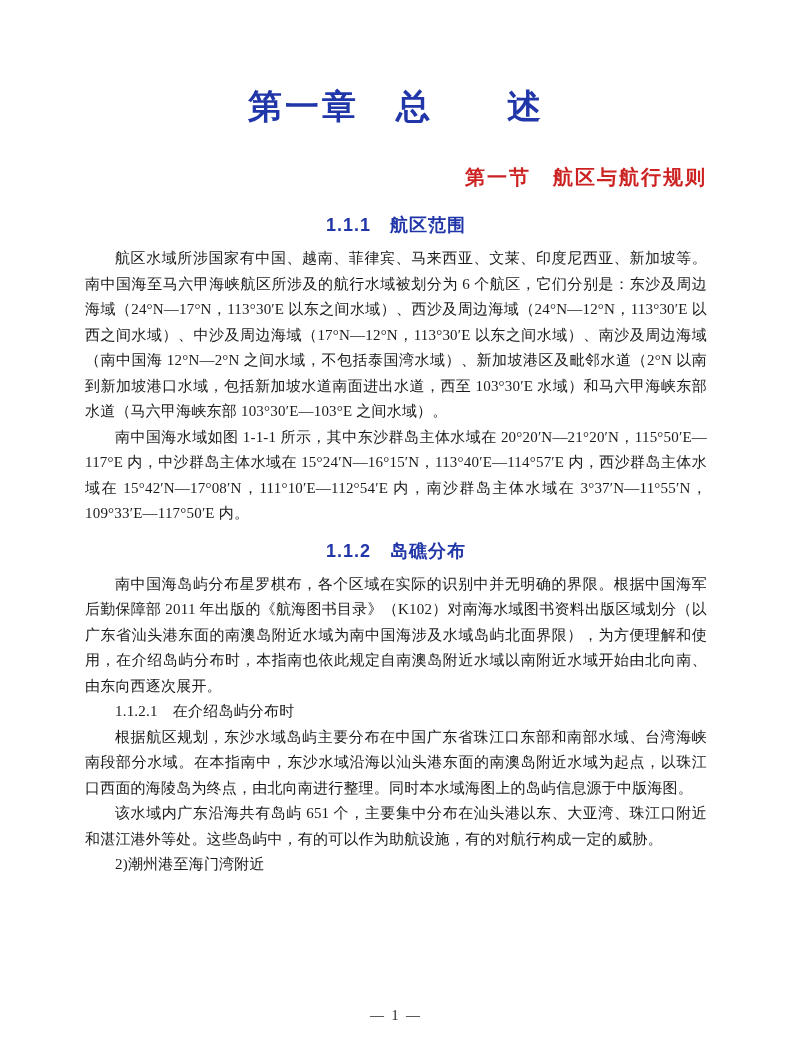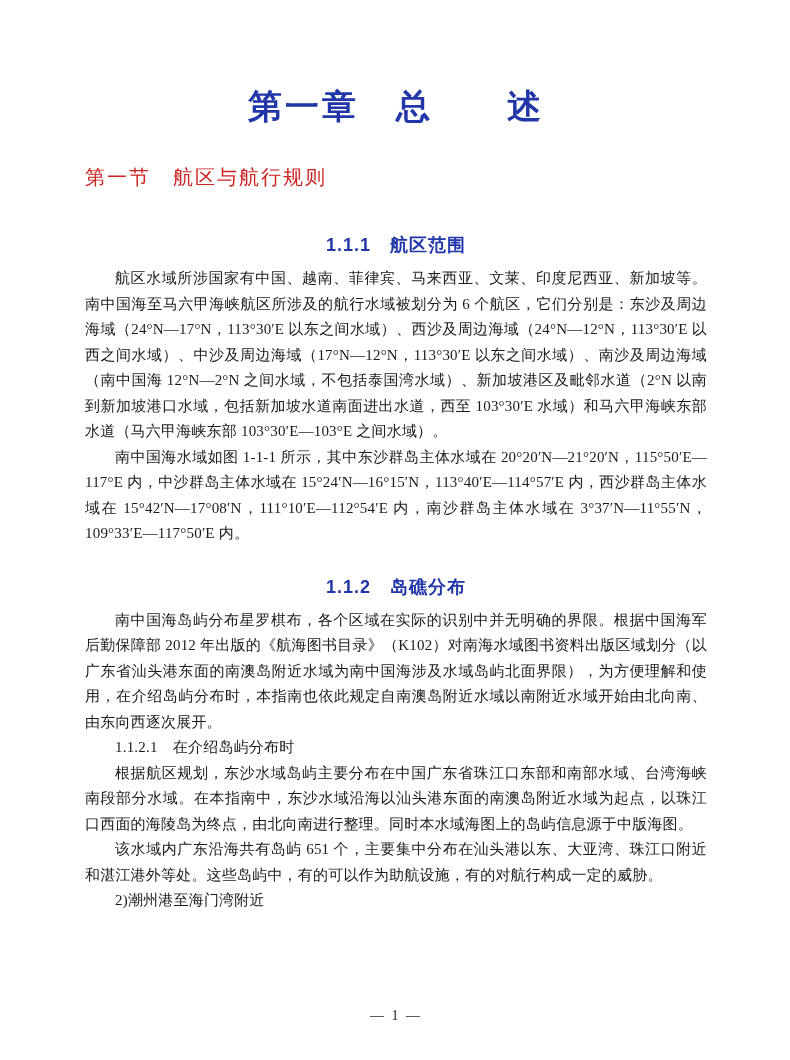--- a/index.html
+++ b/index.html
@@ -25,36 +25,36 @@
     font-size: 34px;
     font-weight: 700;
     text-align: center;
     letter-spacing: 3px;
     margin-bottom: 34px;
     white-space: pre;
   }
   .section-title {
     color: var(--subtitle-red, #cc2222);
     font-size: 20px;
-    font-weight: 400;
-    text-align: left;
+    font-weight: 700;
+    text-align: right;
     letter-spacing: 2px;
-    margin-bottom: 42px;
+    margin-bottom: 22px;
     white-space: pre;
   }
   .num-heading {
     color: var(--heading-blue, #2136a8);
     font-family: "Liberation Sans", "DejaVu Sans", sans-serif;
     font-size: 18px;
     font-weight: 700;
     letter-spacing: 1px;
     margin-bottom: 9px;
     text-align: center;
   }
-  .num-heading.second { margin-top: 28px; }
+  .num-heading.second { margin-top: 12px; }
   .para {
     font-size: 15px;
     line-height: 25.5px;
     text-align: justify;
     text-indent: 2em;
     letter-spacing: 0.2px;
   }
   .sub-line {
     font-size: 15px;
     line-height: 25.5px;
@@ -74,20 +74,20 @@
 
 <div class="page">
   <h1 class="chapter-title">第一章　总　　述</h1>
   <h2 class="section-title">第一节　航区与航行规则</h2>
 
   <h3 class="num-heading">1.1.1　航区范围</h3>
   <p class="para">航区水域所涉国家有中国、越南、菲律宾、马来西亚、文莱、印度尼西亚、新加坡等。南中国海至马六甲海峡航区所涉及的航行水域被划分为 6 个航区，它们分别是：东沙及周边海域（24°N—17°N，113°30′E 以东之间水域）、西沙及周边海域（24°N—12°N，113°30′E 以西之间水域）、中沙及周边海域（17°N—12°N，113°30′E 以东之间水域）、南沙及周边海域（南中国海 12°N—2°N 之间水域，不包括泰国湾水域）、新加坡港区及毗邻水道（2°N 以南到新加坡港口水域，包括新加坡水道南面进出水道，西至 103°30′E 水域）和马六甲海峡东部水道（马六甲海峡东部 103°30′E—103°E 之间水域）。</p>
   <p class="para">南中国海水域如图 1-1-1 所示，其中东沙群岛主体水域在 20°20′N—21°20′N，115°50′E—117°E 内，中沙群岛主体水域在 15°24′N—16°15′N，113°40′E—114°57′E 内，西沙群岛主体水域在 15°42′N—17°08′N，111°10′E—112°54′E 内，南沙群岛主体水域在 3°37′N—11°55′N，109°33′E—117°50′E 内。</p>
 
   <h3 class="num-heading second">1.1.2　岛礁分布</h3>
-  <p class="para">南中国海岛屿分布星罗棋布，各个区域在实际的识别中并无明确的界限。根据中国海军后勤保障部 2012 年出版的《航海图书目录》（K102）对南海水域图书资料出版区域划分（以广东省汕头港东面的南澳岛附近水域为南中国海涉及水域岛屿北面界限），为方便理解和使用，在介绍岛屿分布时，本指南也依此规定自南澳岛附近水域以南附近水域开始由北向南、由东向西逐次展开。</p>
+  <p class="para">南中国海岛屿分布星罗棋布，各个区域在实际的识别中并无明确的界限。根据中国海军后勤保障部 2011 年出版的《航海图书目录》（K102）对南海水域图书资料出版区域划分（以广东省汕头港东面的南澳岛附近水域为南中国海涉及水域岛屿北面界限），为方便理解和使用，在介绍岛屿分布时，本指南也依此规定自南澳岛附近水域以南附近水域开始由北向南、由东向西逐次展开。</p>
   <p class="sub-line">1.1.2.1　在介绍岛屿分布时</p>
   <p class="para">根据航区规划，东沙水域岛屿主要分布在中国广东省珠江口东部和南部水域、台湾海峡南段部分水域。在本指南中，东沙水域沿海以汕头港东面的南澳岛附近水域为起点，以珠江口西面的海陵岛为终点，由北向南进行整理。同时本水域海图上的岛屿信息源于中版海图。</p>
   <p class="para">该水域内广东沿海共有岛屿 651 个，主要集中分布在汕头港以东、大亚湾、珠江口附近和湛江港外等处。这些岛屿中，有的可以作为助航设施，有的对航行构成一定的威胁。</p>
   <p class="sub-line">2)潮州港至海门湾附近</p>
 
   <div class="page-footer">— 1 —</div>
 </div>
 
 </body></html>

